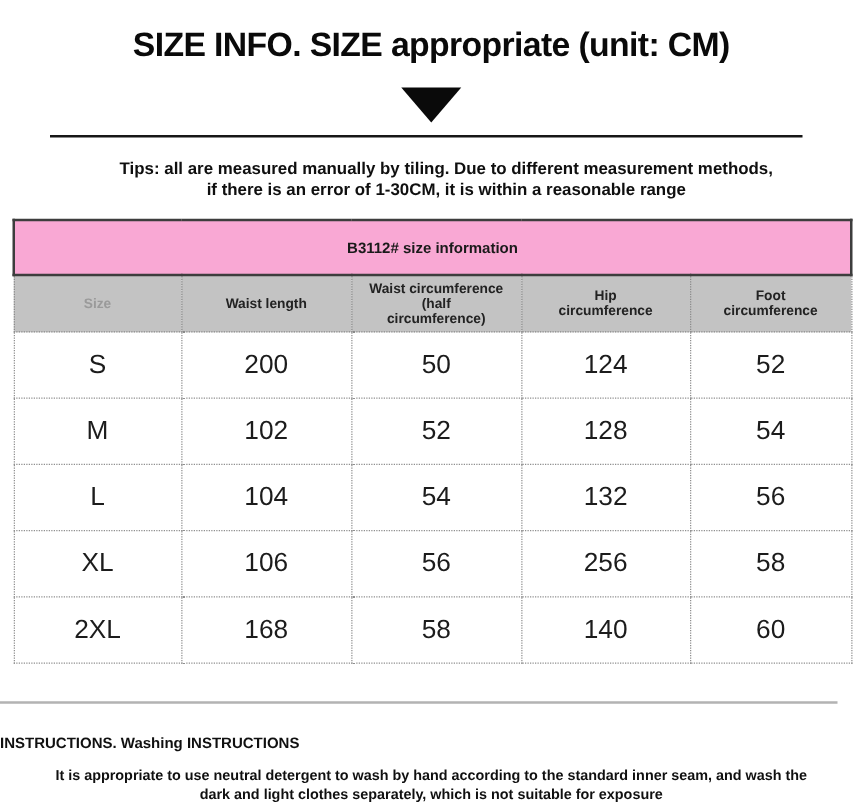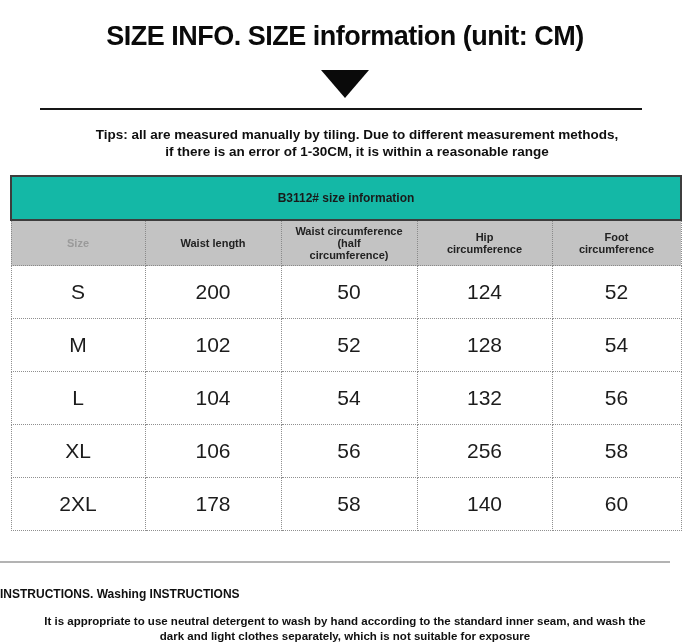--- a/index.html
+++ b/index.html
@@ -57,21 +57,21 @@
     table-layout: fixed;
     margin: 15px 10px 0 10px;
     width: 670px;
   }
   table.size-table col.c1 { width: 134px; }
   table.size-table col.c2 { width: 136px; }
   table.size-table col.c3 { width: 136px; }
   table.size-table col.c4 { width: 135px; }
   table.size-table col.c5 { width: 129px; }
   .caption-cell {
-    background: #14b8a6;
+    background: #f9a8d4;
     border: 2px solid #3d3d3d;
     height: 40px;
     text-align: center;
     font-size: 12px;
     font-weight: bold;
     color: #1a1a1a;
   }
   tr.col-header-row th {
     background: #c3c3c3;
     border: 1px dotted #8a8a8a;
@@ -117,21 +117,21 @@
     font-size: 11.5px;
     font-weight: bold;
     line-height: 15px;
     color: #101010;
     white-space: pre-line;
   }
 </style>
 </head>
 <body>
 
-<div class="page-title">SIZE INFO. SIZE information (unit: CM)</div>
+<div class="page-title">SIZE INFO. SIZE appropriate (unit: CM)</div>
 
 <div class="triangle-wrap">
   <span class="down-triangle"></span>
 </div>
 
 <div class="top-divider"></div>
 
 <div class="tips-text">Tips: all are measured manually by tiling. Due to different measurement methods,
 if there is an error of 1-30CM, it is within a reasonable range</div>
 
@@ -180,21 +180,21 @@
   </tr>
   <tr class="data-row">
     <td>XL</td>
     <td>106</td>
     <td>56</td>
     <td>256</td>
     <td>58</td>
   </tr>
   <tr class="data-row">
     <td>2XL</td>
-    <td>178</td>
+    <td>168</td>
     <td>58</td>
     <td>140</td>
     <td>60</td>
   </tr>
 </tbody>
   </table>
 
 <div class="bottom-divider"></div>
 
 <div class="wash-heading">INSTRUCTIONS. Washing INSTRUCTIONS</div>

